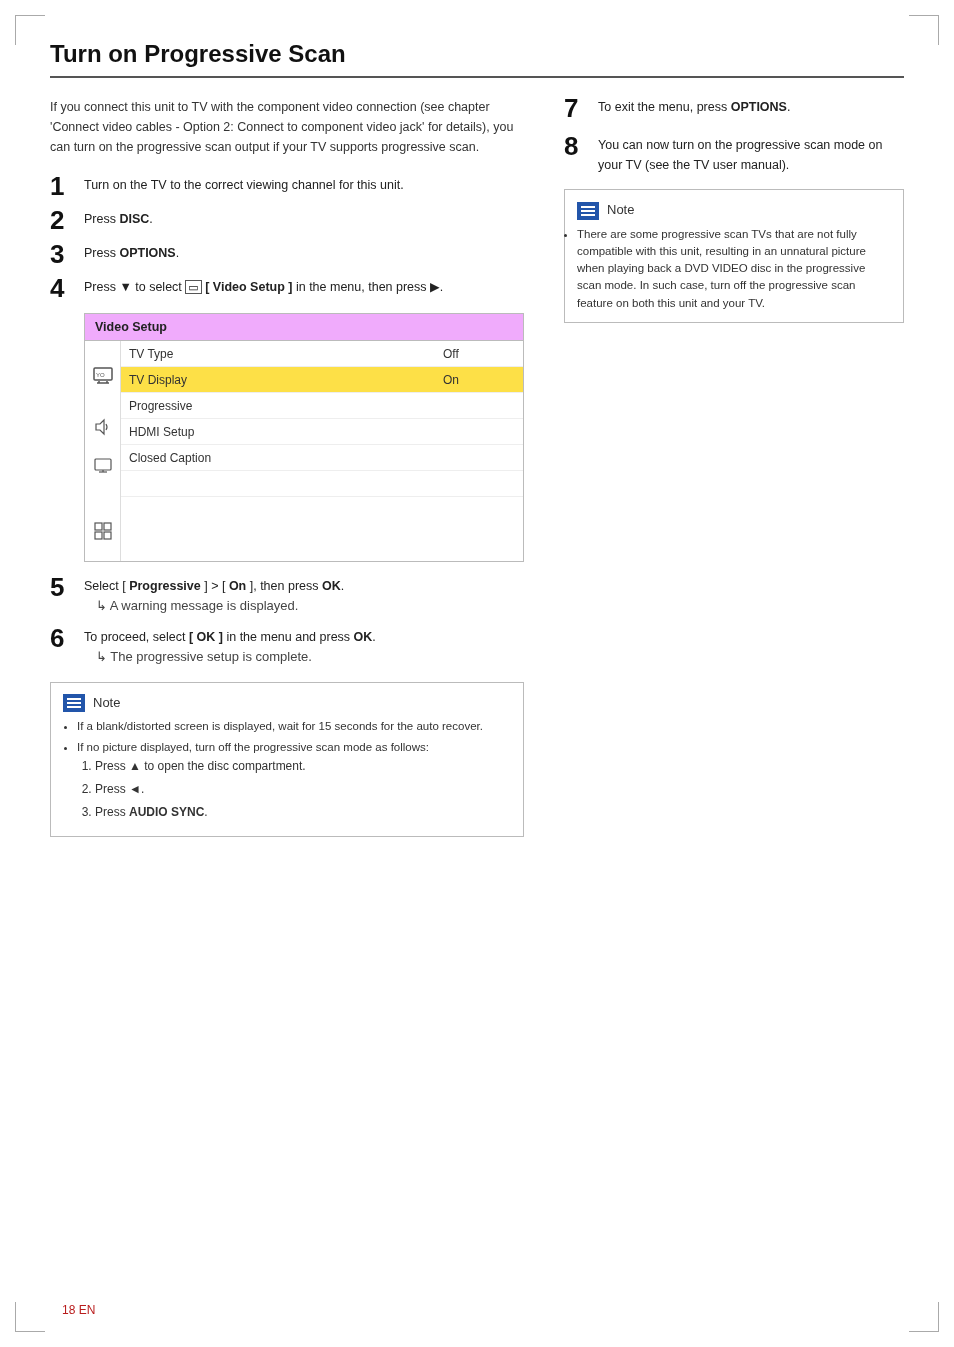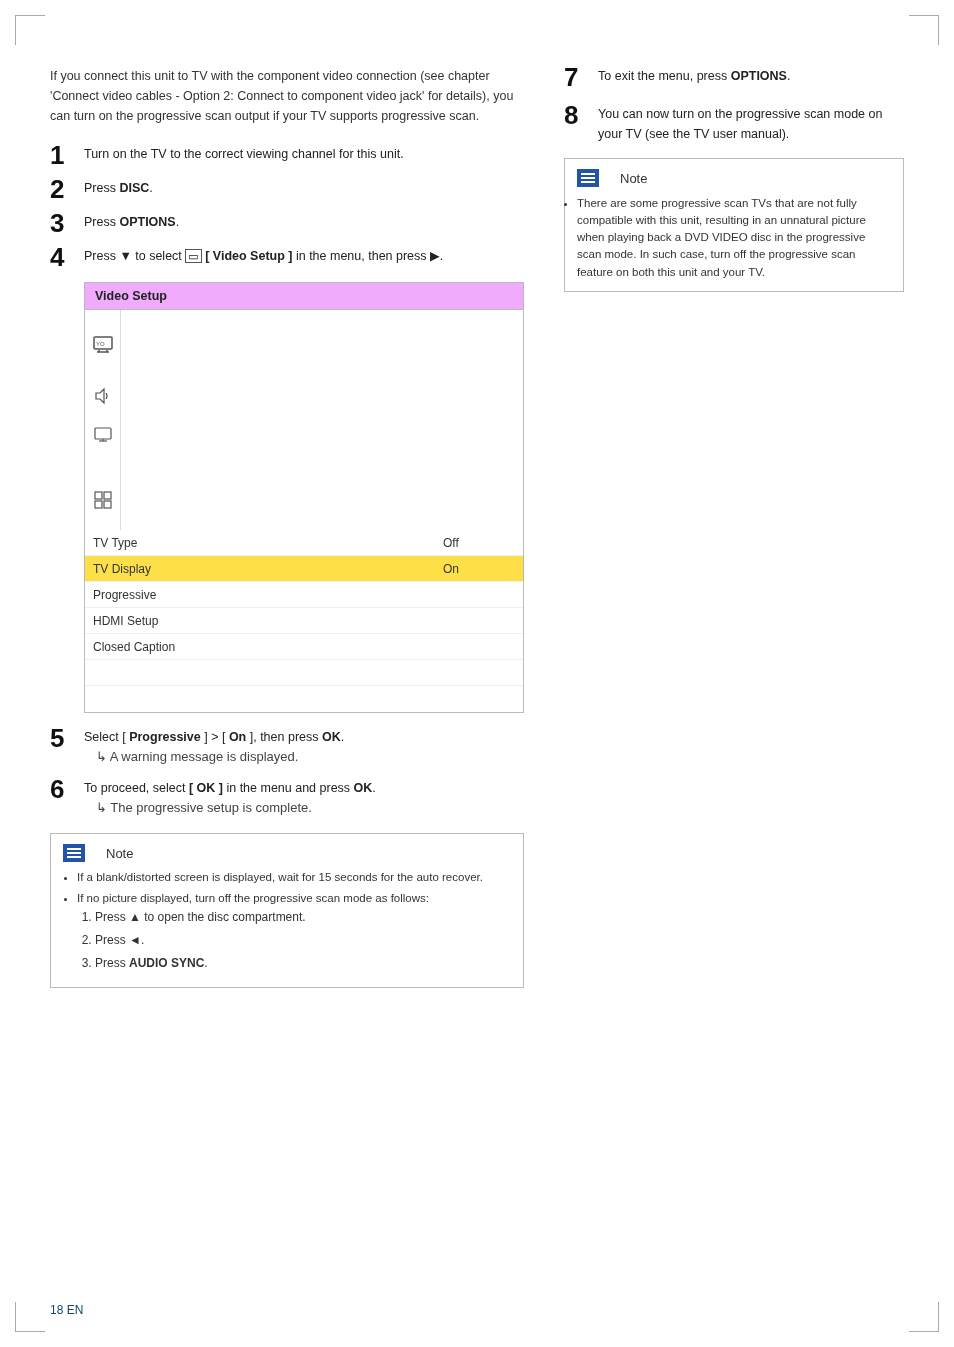--- a/index.html
+++ b/index.html
@@ -25,21 +25,21 @@
       height: 30px;
     }
     .corner-tl { top: 15px; left: 15px; border-top: 1px solid #aaa; border-left: 1px solid #aaa; }
     .corner-tr { top: 15px; right: 15px; border-top: 1px solid #aaa; border-right: 1px solid #aaa; }
     .corner-bl { bottom: 15px; left: 15px; border-bottom: 1px solid #aaa; border-left: 1px solid #aaa; }
     .corner-br { bottom: 15px; right: 15px; border-bottom: 1px solid #aaa; border-right: 1px solid #aaa; }
 
     .layout {
       display: flex;
       gap: 40px;
-      margin-top: 26px;
+      margin-top: 19px;
     }
     .left-col {
       flex: 1;
       min-width: 0;
     }
     .right-col {
       width: 340px;
       flex-shrink: 0;
     }
 
@@ -88,21 +88,20 @@
     }
     .vs-header {
       padding: 6px 10px;
       font-weight: bold;
       font-size: 12.5px;
       border-bottom: 1px solid #bbb;
       background: #f0abfc;
     }
     .vs-body {
       display: flex;
-      flex-direction: column;
     }
     .vs-icons {
       width: 36px;
       border-right: 1px solid #ddd;
       display: flex;
       flex-direction: column;
       align-items: center;
       padding: 4px 0;
     }
     .vs-icon-cell {
@@ -153,22 +152,22 @@
     .note-box {
       border: 1px solid #bbb;
       padding: 10px 12px;
       margin: 14px 0;
       font-size: 11.5px;
       line-height: 1.5;
       color: #333;
     }
     .note-header {
       display: flex;
-      align-items: flex-start;
-      gap: 21px;
+      align-items: flex-end;
+      gap: 8px;
       margin-bottom: 6px;
       font-size: 13px;
       font-weight: normal;
     }
     .note-icon {
       width: 22px;
       height: 18px;
       background: #2255aa;
       display: flex;
       flex-direction: column;
@@ -211,41 +210,42 @@
       border: 1px solid #bbb;
       padding: 10px 12px;
       font-size: 11.5px;
       line-height: 1.5;
       color: #333;
     }
 
     .page-footer {
       position: absolute;
       bottom: 30px;
-      left: 50px;
+      left: 62px;
       font-size: 12px;
-      color: #0c4a6e;
+      color: #b91c1c;
     }
 
     .numbered-list {
       margin-left: 18px;
       font-size: 12px;
       line-height: 1.6;
     }
     .numbered-list li { list-style: decimal; }
   </style>
 </head>
 <body>
 
 <div class="page">
   <div class="corner-tl"></div>
   <div class="corner-tr"></div>
   <div class="corner-bl"></div>
   <div class="corner-br"></div>
 
+  <h1>Turn on Progressive Scan</h1>
 
   <div class="layout">
 
     <div class="left-col">
 
       <p class="intro-text">If you connect this unit to TV with the component video connection (see chapter 'Connect video cables - Option 2: Connect to component video jack' for details), you can turn on the progressive scan output if your TV supports progressive scan.</p>
 
       <div class="step">
         <div class="step-num">1</div>
         <div class="step-content">

